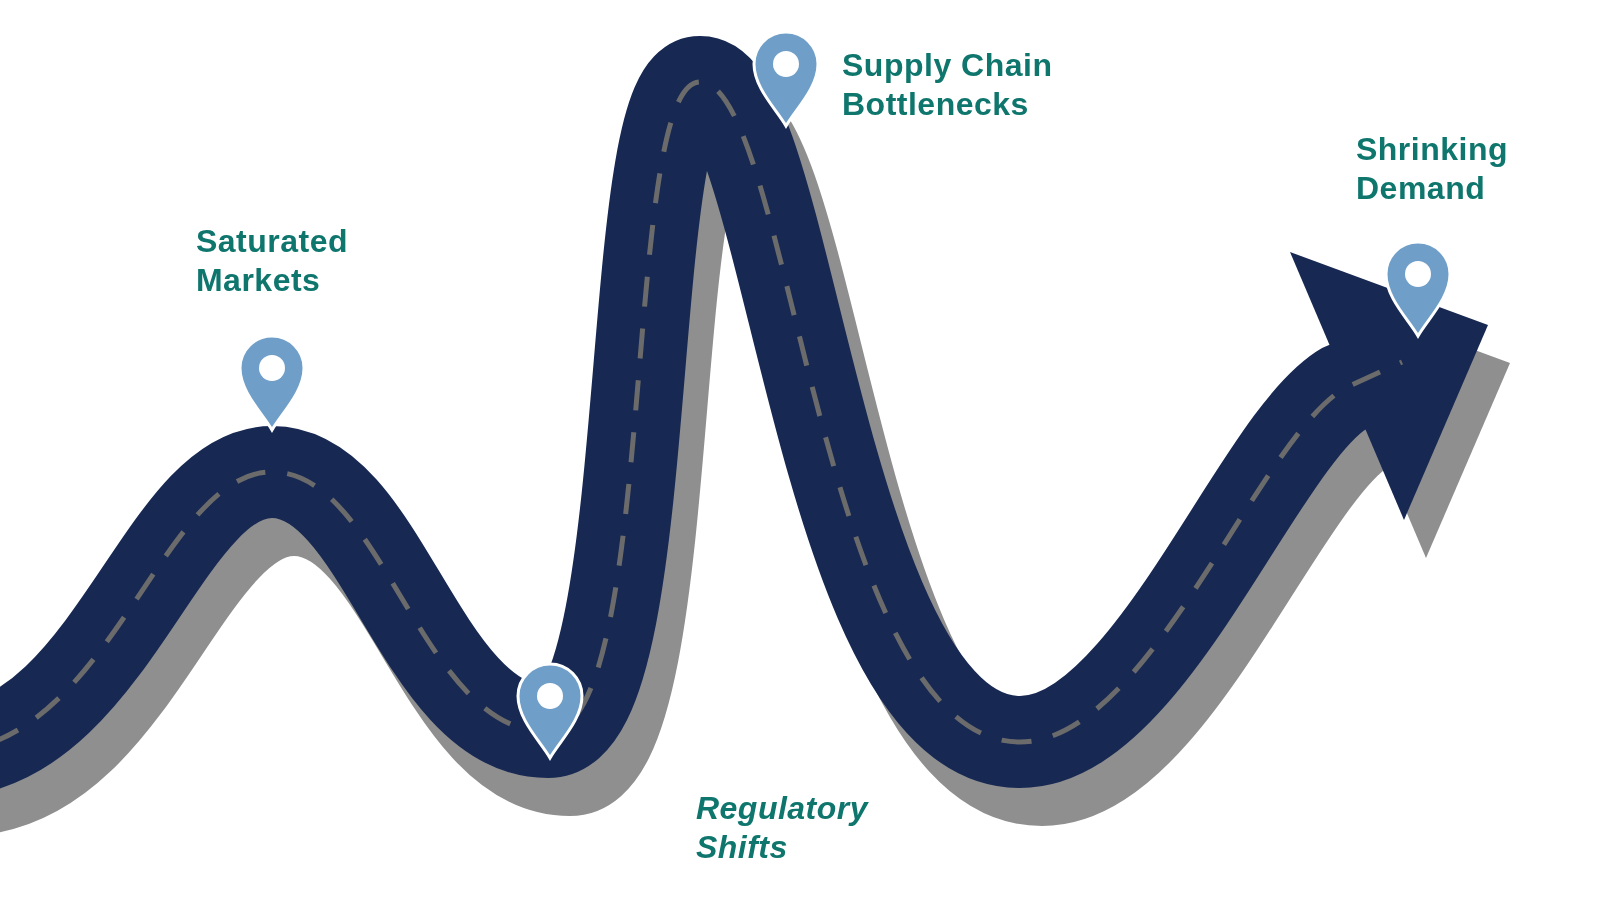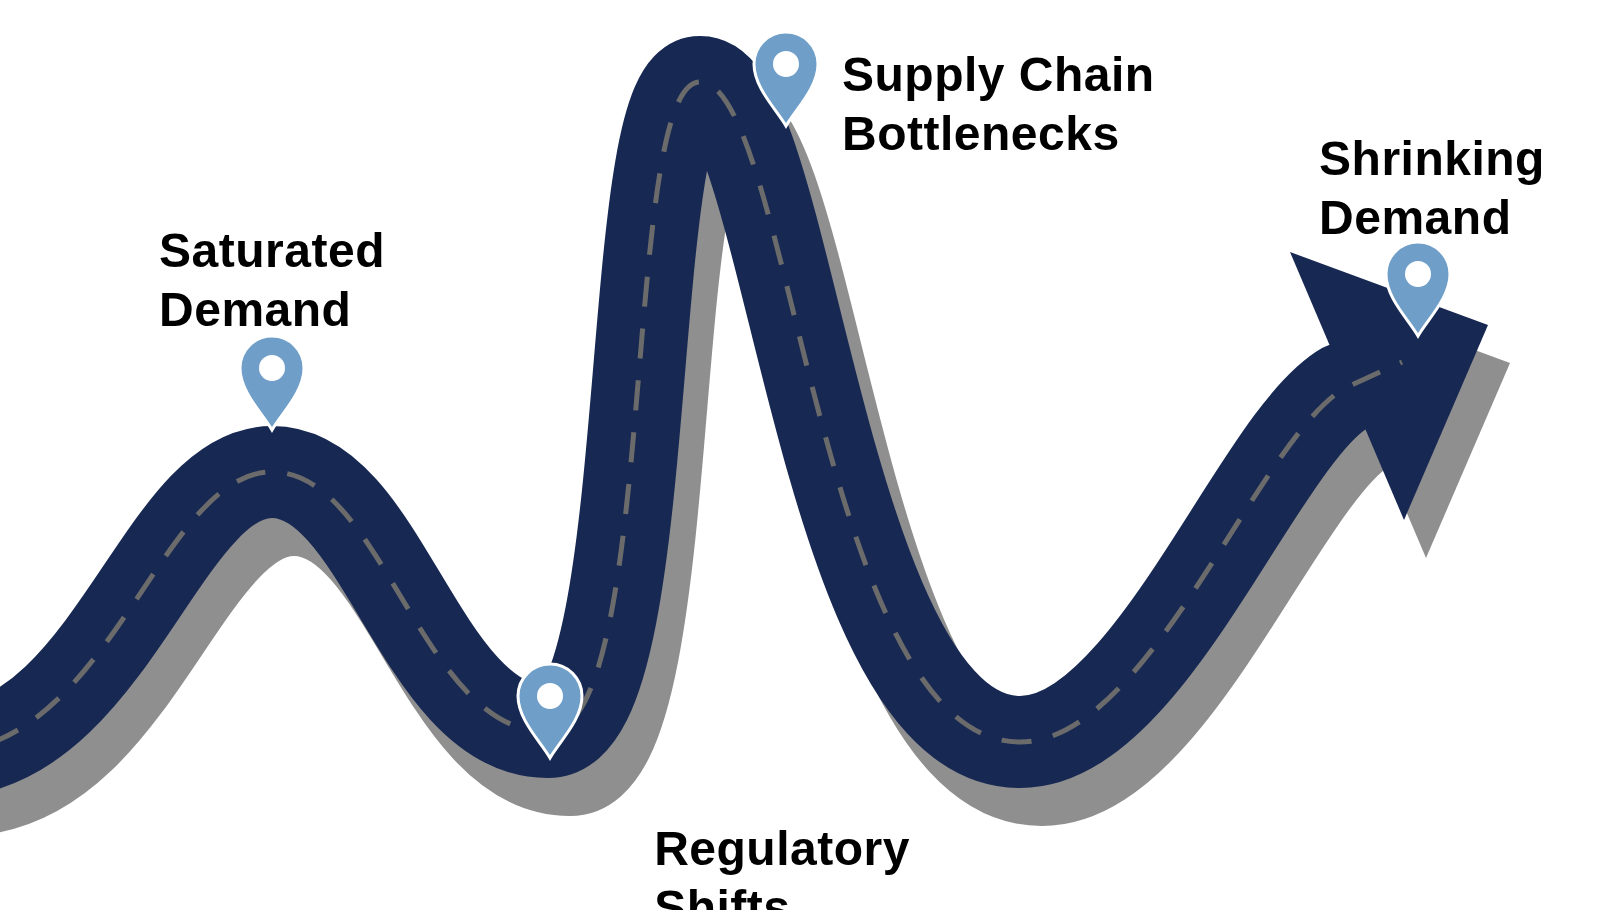--- a/index.html
+++ b/index.html
@@ -16,23 +16,23 @@
     font-family: "Liberation Sans", sans-serif;
   }
   .stage svg {
     position: absolute;
     left: 0;
     top: 0;
   }
   .label {
     position: absolute;
     font-weight: bold;
-    font-size: 48px;
+    font-size: 32px;
     line-height: 1.22;
-    color: #000000;
+    color: #0f766e;
     white-space: pre-line;
     letter-spacing: 0.5px;
   }
   .label.center {
     transform: translateX(-50%);
     text-align: left;
   }
   .label.left {
     text-align: left;
   }
@@ -70,24 +70,24 @@
       <circle cx="0" cy="-62" r="13" fill="#ffffff"></circle>
     </g>
 
     <g transform="translate(1418,336)">
       <path d="M0 0 C -9 -16 -32 -38 -32 -62 A 32 32 0 1 1 32 -62 C 32 -38 9 -16 0 0 Z" stroke="#ffffff" stroke-width="3" fill="#6f9fc8"></path>
       <circle cx="0" cy="-62" r="13" fill="#ffffff"></circle>
     </g>
   </svg>
 
   <div class="label center" style="left:272px; top:222px;">Saturated
-Demand</div>
+Markets</div>
 
   <div class="label left" style="left:842px; top:46px;">Supply Chain
 Bottlenecks</div>
 
-  <div class="label center" style="left:782px; top:820px;">Regulatory
+  <div class="label center" style="left:782px; top:789px;font-style:italic;">Regulatory
 Shifts</div>
 
   <div class="label center" style="left:1432px; top:130px;">Shrinking
 Demand</div>
 
 </div>
 
 </body></html>

